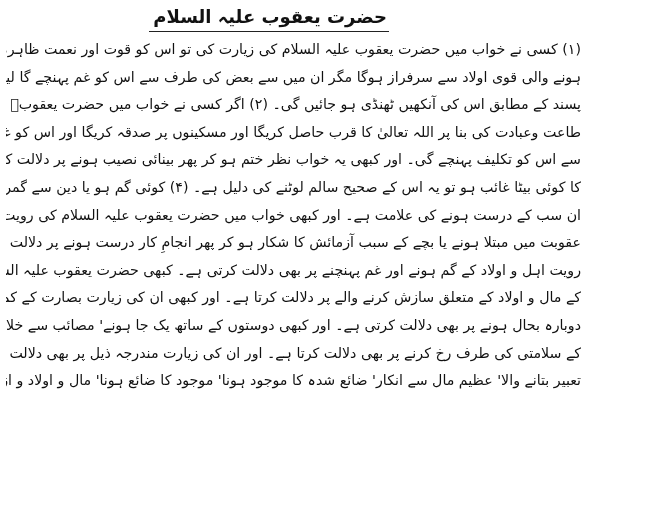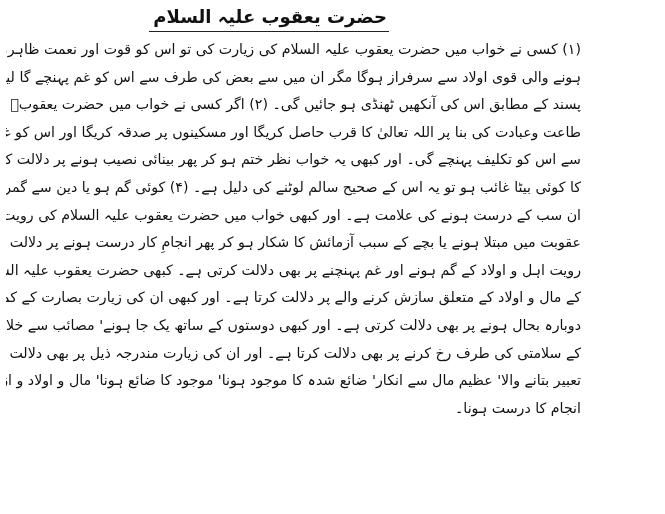--- a/index.html
+++ b/index.html
@@ -77,15 +77,14 @@
     <div class="line">طاعت وعبادت کی بنا پر اللہ تعالیٰ کا قرب حاصل کریگا اور مسکینوں پر صدقہ کریگا اور اس کو غم لاحق ہوگا اور بھائیوں کی طرف</div>
     <div class="line">سے اس کو تکلیف پہنچے گی۔ اور کبھی یہ خواب نظر ختم ہو کر پھر بینائی نصیب ہونے پر دلالت کرتا ہے۔ (۳) اگر صاحب خواب</div>
     <div class="line">کا کوئی بیٹا غائب ہو تو یہ اس کے صحیح سالم لوٹنے کی دلیل ہے۔ (۴) کوئی گم ہو یا دین سے گمراہ ہو اور خواب مذکور دیکھے تو</div>
     <div class="line">ان سب کے درست ہونے کی علامت ہے۔ اور کبھی خواب میں حضرت یعقوب علیہ السلام کی رویت مرض لاحق ہونے یا کسی</div>
     <div class="line">عقوبت میں مبتلا ہونے یا بچے کے سبب آزمائش کا شکار ہو کر پھر انجامِ کار درست ہونے پر دلالت کرتی ہے۔ اور کبھی ان کی</div>
     <div class="line">رویت اہل و اولاد کے گم ہونے اور غم پہنچنے پر بھی دلالت کرتی ہے۔ کبھی حضرت یعقوب علیہ السلام کو دیکھنا صاحب خواب</div>
     <div class="line">کے مال و اولاد کے متعلق سازش کرنے والے پر دلالت کرتا ہے۔ اور کبھی ان کی زیارت بصارت کے کمزور ہونے کے بعد</div>
     <div class="line">دوبارہ بحال ہونے پر بھی دلالت کرتی ہے۔ اور کبھی دوستوں کے ساتھ یک جا ہونے' مصائب سے خلاصی پانے اور معاملہ</div>
     <div class="line">کے سلامتی کی طرف رخ کرنے پر بھی دلالت کرتا ہے۔ اور ان کی زیارت مندرجہ ذیل پر بھی دلالت کرتی ہے۔ خوابوں کی</div>
     <div class="line">تعبیر بتانے والا' عظیم مال سے انکار' ضائع شدہ کا موجود ہونا' موجود کا ضائع ہونا' مال و اولاد و ازواج کے اعتبار سے</div>
-    <div class="line last">انجام کا درست ہونا۔</div>
   </div>
 </div>
 
 </body></html>

